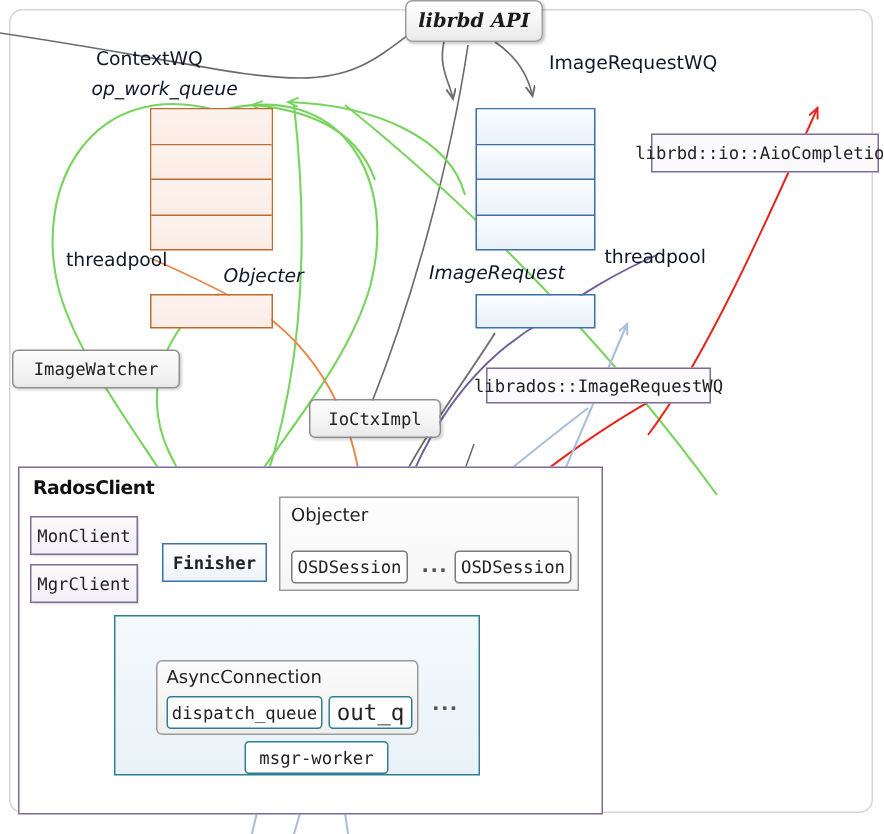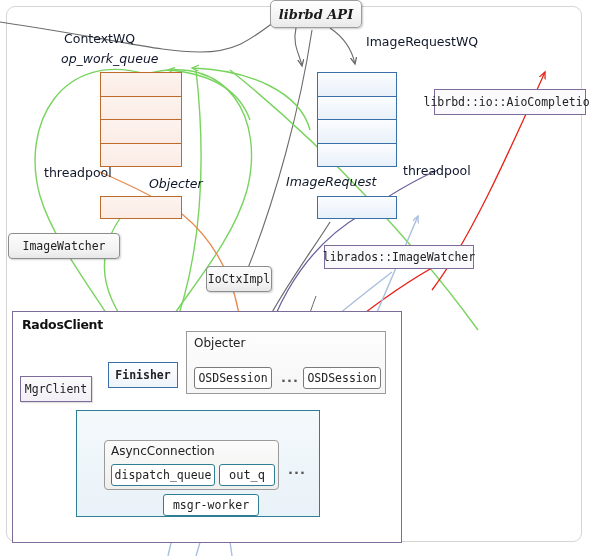--- a/index.html
+++ b/index.html
@@ -297,31 +297,34 @@
   <div class="single-blue" style="left:317px; top:196px; width:80px; height:23px;"></div>
 
   <div class="node purple-box-plain" style="left:434px; top:89px; width:152px; height:26px;">
     <span class="mono" style="font-size:11.5px;">librbd::io::AioCompletion</span>
   </div>
 
   <div class="node gray-box" style="left:8px; top:233px; width:112px; height:26px;">
     <span class="mono" style="font-size:11.5px;">ImageWatcher</span>
   </div>
 
-  <div class="node gray-box" style="left:206px; top:266px; width:66px; height:26px;">
+  <div class="node gray-box" style="left:206px; top:266px; width:88px; height:26px;">
     <span class="mono" style="font-size:11.5px;">IoCtxImpl</span>
   </div>
 
   <div class="node purple-box-plain" style="left:324px; top:245px; width:150px; height:24px;">
-    <span class="mono" style="font-size:11.5px;">librados::ImageWatcher</span>
+    <span class="mono" style="font-size:11.5px;">librados::ImageRequestWQ</span>
   </div>
 
   <div class="rados-client" style="left:12px; top:311px; width:390px; height:232px;"></div>
   <div class="rados-title" style="left:22px; top:317px;">RadosClient</div>
 
+  <div class="node purple-box" style="left:20px; top:344px; width:72px; height:26px;">
+    <span class="mono" style="font-size:11.5px;">MonClient</span>
+  </div>
   <div class="node purple-box" style="left:20px; top:376px; width:72px; height:26px;">
     <span class="mono" style="font-size:11.5px;">MgrClient</span>
   </div>
 
   <div class="node blue-box" style="left:108px; top:362px; width:70px; height:26px;font-weight:bold;">
     <span class="mono" style="font-size:11.5px;">Finisher</span>
   </div>
 
   <div class="objecter" style="left:186px; top:331px; width:200px; height:63px;"></div>
   <div class="sub-title" style="left:194px; top:336px;">Objecter</div>
@@ -335,21 +338,21 @@
 
   <div class="async-messenger" style="left:76px; top:410px; width:244px; height:107px;"></div>
 
   <div class="async-connection" style="left:104px; top:440px; width:175px; height:50px;"></div>
   <div class="sub-title" style="left:111px; top:444px;">AsyncConnection</div>
 
   <div class="node teal-box" style="left:111px; top:464px; width:104px; height:22px;text-align:right;">
     <span class="mono" style="font-size:11.5px;">dispatch_queue</span>
   </div>
   <div class="node teal-box" style="left:219px; top:464px; width:56px; height:22px;">
-    <span class="mono" style="font-size:12px;">out_q</span>
+    <span class="mono" style="font-size:15px;">out_q</span>
   </div>
 
   <div class="dots" style="left:288px; top:462px;">...</div>
 
   <div class="node teal-box" style="left:163px; top:494px; width:96px; height:22px;">
     <span class="mono" style="font-size:11.5px;">msgr-worker</span>
   </div>
 
 </div>
 

